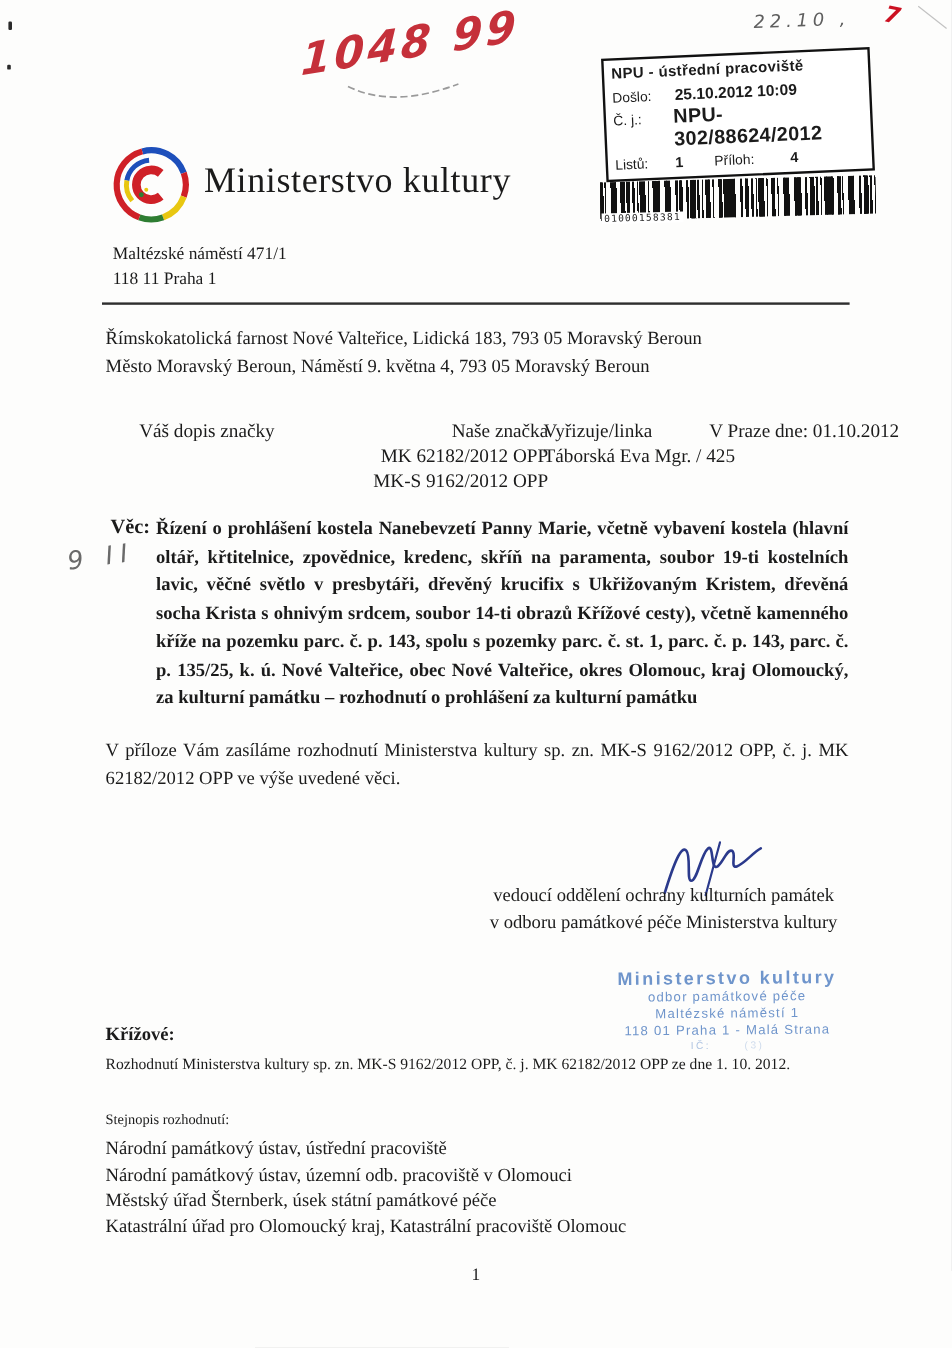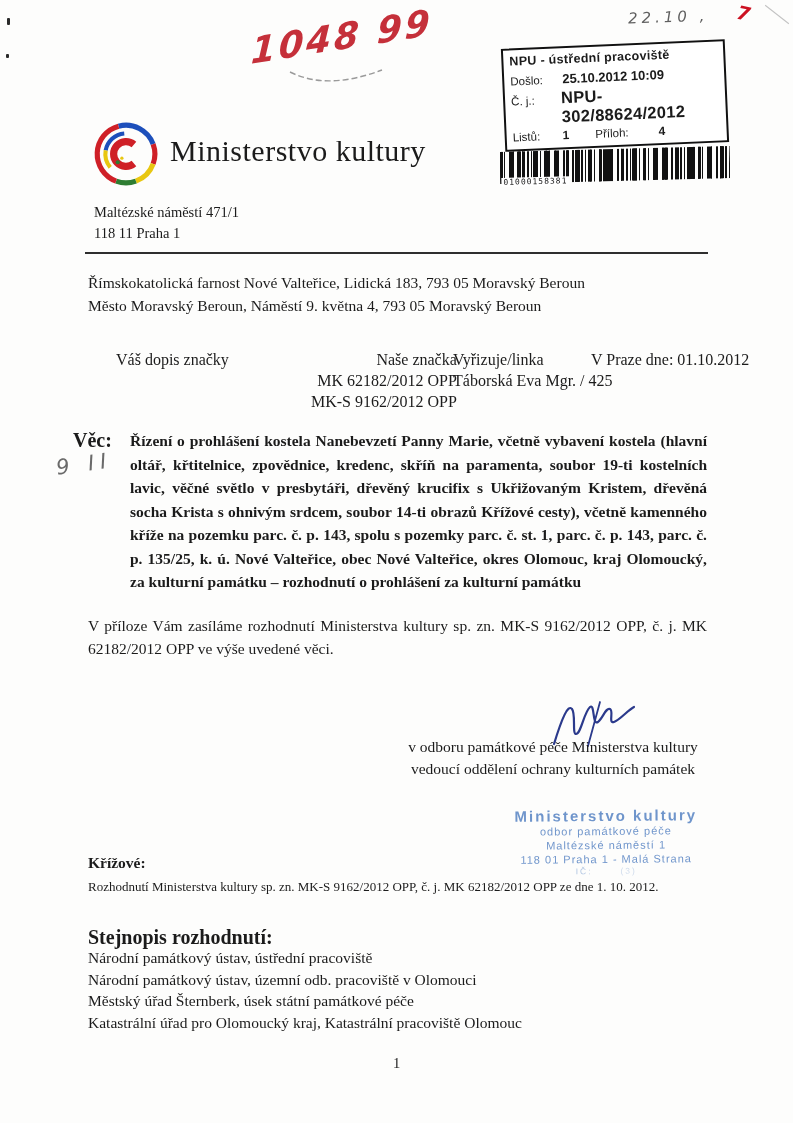--- a/index.html
+++ b/index.html
@@ -76,21 +76,21 @@
   .recipients { left:88px; top:272px; font-size:15.5px; line-height:22.5px; }
 
   
   .ref { font-size:16px; line-height:21px;margin-left:28px; }
   .ref-c1 { left:88px; top:349px; }
   .ref-c2 { left:283px; top:349px;text-align:right; }
   .ref-c3 { left:425px; top:349px; }
   .ref-c4 { left:563px; top:349px; }
 
   
-  .subject-label { left:73px; top:429px; font-weight:bold; font-size:20px; }
+  .subject-label { left:92px; top:429px; font-weight:bold; font-size:17px; }
   .subject-text {
     left:130px; top:429px; width:577px; font-weight:bold; font-size:15.5px;
     line-height:23.5px; text-align:justify;
   }
 
   
   .body-text { left:88px; top:614px; width:619px; font-size:15.5px; line-height:23px; text-align:justify; }
 
   
   .sig-scribble { left:548px; top:700px; }
@@ -103,21 +103,21 @@
     transform:rotate(-.5deg); z-index:1;
   }
   .office-stamp .l1 { font-weight:bold; font-size:15px; letter-spacing:2px; }
   .office-stamp .l2 { font-size:11px; line-height:14px; letter-spacing:1px; }
   .office-stamp .l5 { font-size:8.5px; opacity:.55; letter-spacing:2px; }
   .office-stamp .cmark { font-size:8.5px; opacity:.6; margin-left:28px; }
 
   
   .attach-heading { left:88px; top:854px; font-weight:bold; font-size:15.5px; z-index:2; }
   .attach-text { left:88px; top:875px; width:638px; font-size:13px; line-height:23px; text-align:justify; z-index:2; }
-  .copies-heading { left:88px; top:926px; font-weight:bold; font-size:20px; }
+  .copies-heading { left:88px; top:926px; font-weight:normal; font-size:12px; }
   .copies-list { left:88px; top:947px; font-size:15.5px; line-height:21.5px; list-style:none; }
 
   .page-number { left:0; right:0; top:1055px; text-align:center; font-size:14.5px; }
 </style>
 </head>
 <body>
 
 <div class="page">
 
   <div class="abs speck" style="left:7px; top:18px; width:3px; height:7px;"></div>
@@ -200,22 +200,22 @@
   <div class="abs margin-note">9 II</div>
 
   <div class="abs body-text">V příloze Vám zasíláme rozhodnutí Ministerstva kultury sp. zn. MK-S 9162/2012 OPP, č. j. MK 62182/2012 OPP ve výše uvedené věci.</div>
 
   <svg class="abs sig-scribble" width="92" height="48" viewBox="0 0 92 48">
     <path d="M6 44 C14 18 20 4 24 9 C28 14 24 34 28 34 C33 34 36 12 42 7 C47 3 44 26 50 22 C55 18 58 7 62 9 C66 11 60 24 66 22 C72 20 80 10 86 7" stroke="#2b3a8c" stroke-width="2.2" fill="none" stroke-linecap="round"></path>
     <path d="M52 2 L40 46" stroke="#2b3a8c" stroke-width="1.8" fill="none" stroke-linecap="round"></path>
   </svg>
 
   <div class="abs sig-block">
+    <div>vedoucí oddělení ochrany kulturních památek</div>
     <div>v odboru památkové péče Ministerstva kultury</div>
-    <div>vedoucí oddělení ochrany kulturních památek</div>
   </div>
 
   <div class="abs office-stamp">
     <div class="l1">Ministerstvo kultury</div>
     <div class="l2">odbor památkové péče</div>
     <div class="l2">Maltézské náměstí 1</div>
     <div class="l2">118 01 Praha 1 - Malá Strana</div>
     <div class="l5"><span>IČ:</span><span class="cmark">(3)</span></div>
   </div>
 

